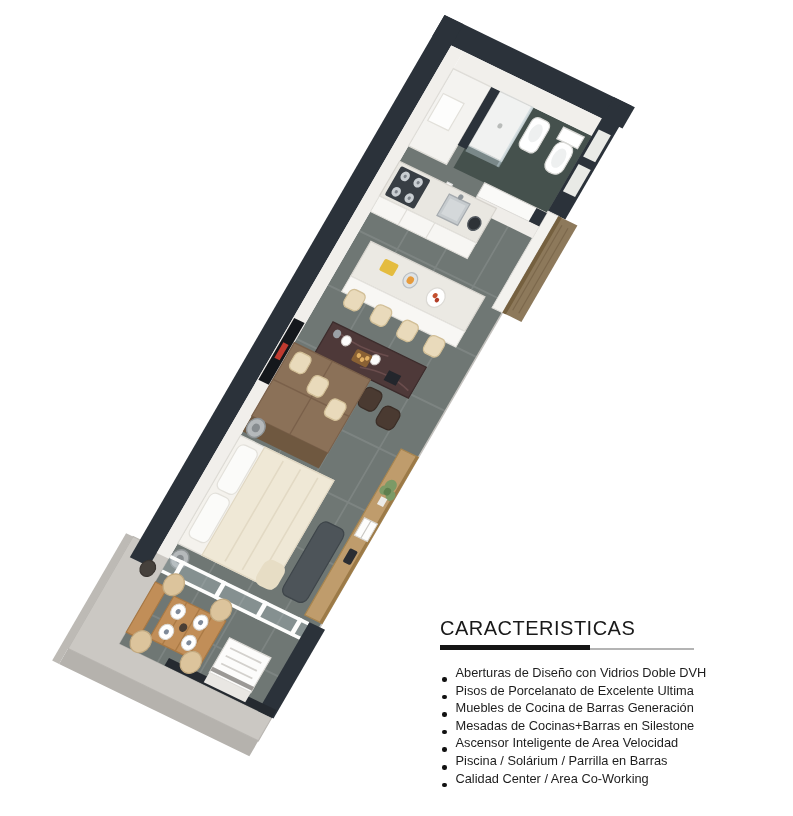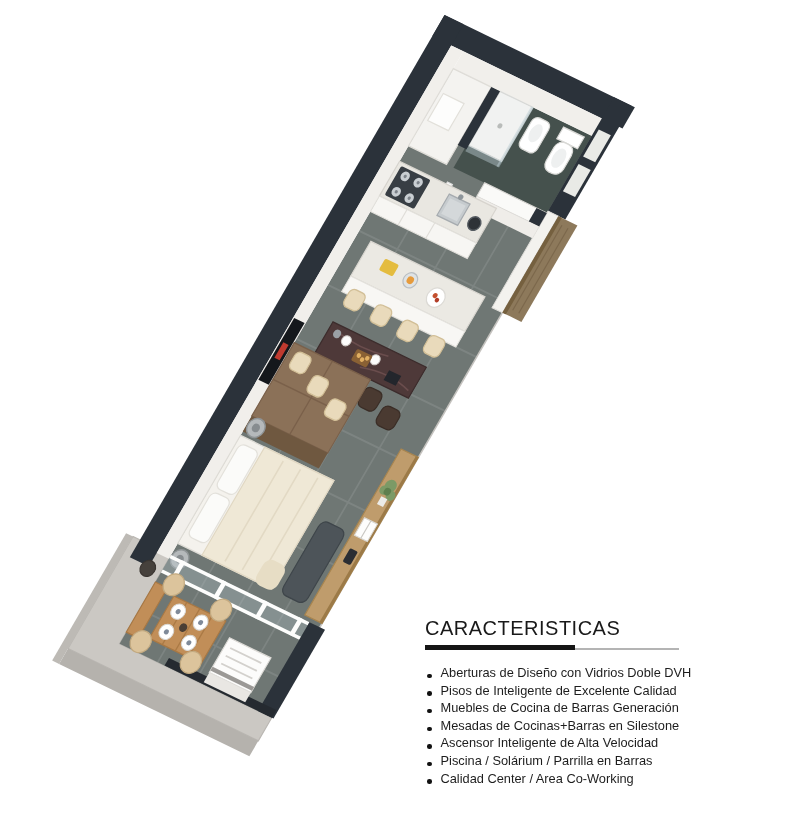--- a/index.html
+++ b/index.html
@@ -1,25 +1,25 @@
 <!DOCTYPE html>
 <html><head>
 <meta charset="utf-8">
 <style>
   html,body{margin:0;padding:0;background:#ffffff;}
   body{width:793px;height:816px;position:relative;overflow:hidden;
        font-family:"Liberation Sans", sans-serif;}
   .plan-wrap{position:absolute;left:0;top:0;width:793px;height:816px;}
-  .features{position:absolute;left:425px;top:617px;width:330px;color:#1e1e1e;}
+  .features{position:absolute;left:440px;top:617px;width:330px;color:#1e1e1e;}
   .features h2{margin:0;font-size:20px;font-weight:400;letter-spacing:.5px;color:#191919;}
   .rule-row{display:flex;align-items:flex-end;height:7px;margin-top:3px;}
   .rule-thick{width:150px;height:5px;background:#151515;}
   .rule-thin{width:104px;height:2px;background:#b4b4b4;}
   .feature-list{list-style:none;margin:14px 0 0 0;padding:0;}
-  .feature-list li{display:flex;align-items:center;font-size:12.8px;
+  .feature-list li{display:flex;align-items:flex-end;font-size:12.8px;
        line-height:17.6px;color:#1d1d1d;}
   .bullet-dot{width:4.5px;height:4.5px;border-radius:50%;background:#111;
        margin:6.5px 9px 0 2px;flex:0 0 auto;}
 </style>
 </head>
 <body>
 
 <div class="plan-wrap">
 <svg width="793" height="816" viewBox="0 0 793 816" xmlns="http://www.w3.org/2000/svg">
   <g transform="matrix(1.73 0.84 -1.12 1.93 447 26)">
@@ -251,33 +251,33 @@
     <div class="rule-thick"></div>
     <div class="rule-thin"></div>
   </div>
   <ul class="feature-list">
     <li>
         <span class="bullet-dot"></span>
         <span>Aberturas de Diseño con Vidrios Doble DVH</span>
       </li>
     <li>
         <span class="bullet-dot"></span>
-        <span>Pisos de Inteligente de Excelente Calidad</span>
+        <span>Pisos de Porcelanato de Excelente Ultima</span>
       </li>
     <li>
         <span class="bullet-dot"></span>
         <span>Muebles de Cocina de Barras Generación</span>
       </li>
     <li>
         <span class="bullet-dot"></span>
         <span>Mesadas de Cocinas+Barras en Silestone</span>
       </li>
     <li>
         <span class="bullet-dot"></span>
-        <span>Ascensor Inteligente de Alta Velocidad</span>
+        <span>Ascensor Inteligente de Area Velocidad</span>
       </li>
     <li>
         <span class="bullet-dot"></span>
         <span>Piscina / Solárium / Parrilla en Barras</span>
       </li>
     <li>
         <span class="bullet-dot"></span>
         <span>Calidad Center / Area Co-Working</span>
       </li>
   </ul>

